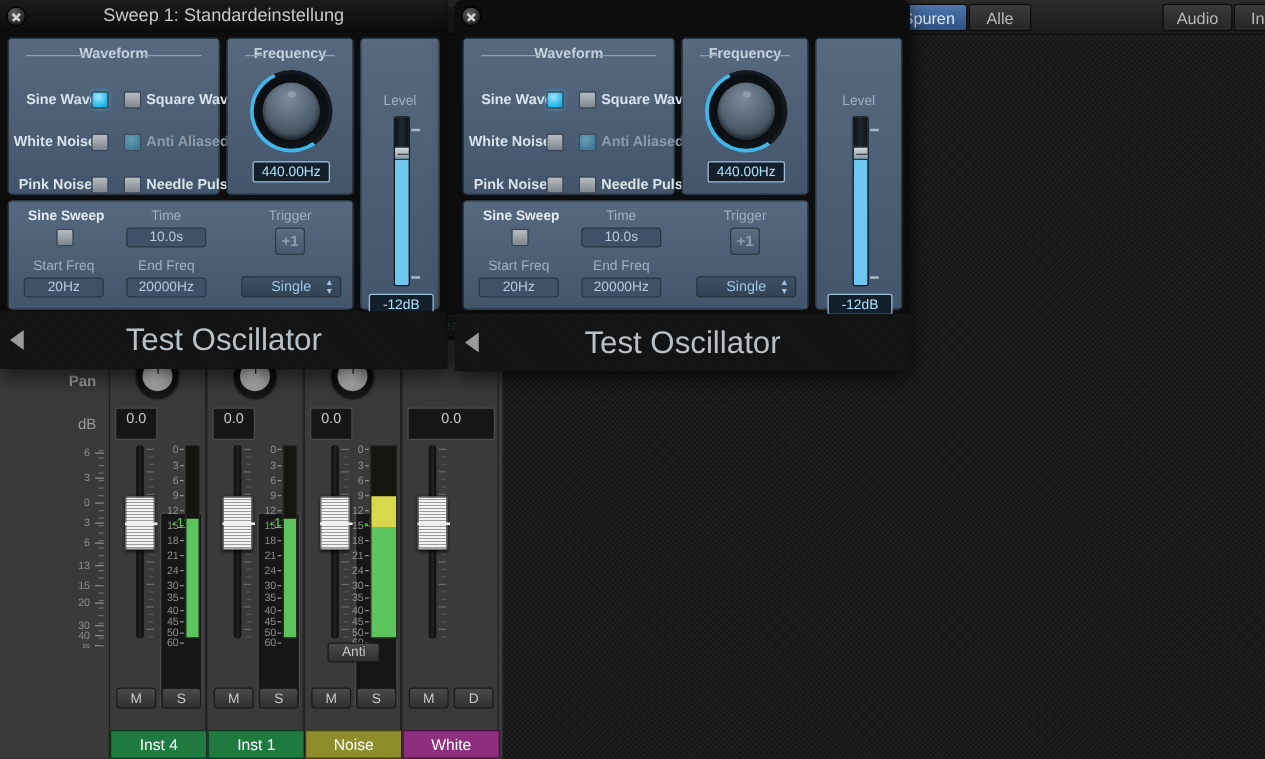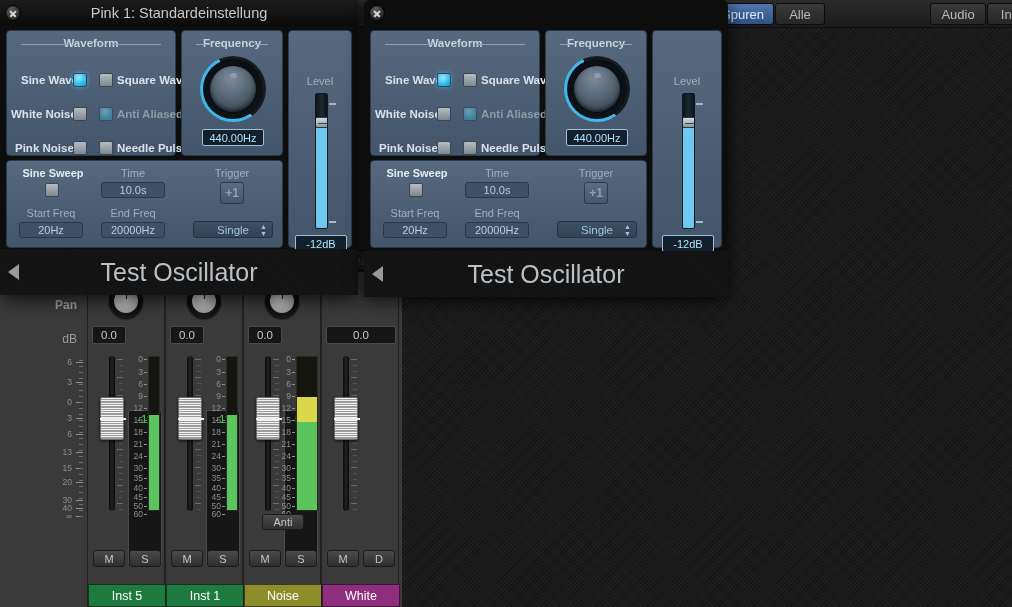--- a/index.html
+++ b/index.html
@@ -115,21 +115,21 @@
   .pan-knob .notch{
     position:absolute; left:50%; top:3px; margin-left:-0.5px; width:1.5px; height:7px; background:#1a1a1a;
   }
   .pan-knob .tick{
     position:absolute; left:50%; top:-7px; margin-left:-0.5px; width:1.5px; height:7px; background:#4fdc4f;
   }
 
   
   .dbrow{ position:absolute; left:4px; top:54px; width:70px; height:18px; }
   .dbbox{
-    position:absolute; top:0; height:18px; line-height:17px; text-align:center;
+    position:absolute; top:0; height:26px; line-height:17px; text-align:center;
     font-size:11.5px; background:#161616; border:1px solid #4a4a4a; border-radius:2px;
   }
   .dbbox.vol { left:0;  width:34px; color:#c9c9c9; }
   .dbbox.meter{ left:36px; width:34px; color:#4bd34b; }
   .dbbox.wide{ left:0; width:70px; color:#c9c9c9; }
 
   
   .ruler{ position:absolute; right:4px; top:84px; width:34px; height:155px; }
   .ruler .rt{
     position:absolute; right:11px; font-size:8.5px; color:#8e8e8e; text-align:right; width:22px;
@@ -470,21 +470,21 @@
             <div class="ml" style="top:158px"></div>
           </div>
             <div class="bar">
               <div class="fill" style="height:62%;background:#5cc45c;"></div>
             </div>
           </div>
         <div class="msrow">
           <div class="msbtn">M</div>
           <div class="msbtn b2">S</div>
         </div>
-        <div class="namebtn" style="background:linear-gradient(#1f7a3f,#1f7a3f);">Inst 5</div>
+        <div class="namebtn" style="background:linear-gradient(#1f7a3f,#1f7a3f);">Inst 4</div>
       </div>
     <div id="strip-1" class="strip">
         <div class="pan-knob">
             <div class="tick"></div>
             <div class="cap">
               <div class="notch"></div>
             </div>
           </div>
         <div class="dbrow">
             <div class="dbbox vol">0.0</div>
@@ -708,21 +708,21 @@
 
     <div class="tb-btn off" id="btn-einzeln">Einzeln</div>
     <div class="tb-btn on" id="btn-spuren">Spuren</div>
     <div class="tb-btn off" id="btn-alle">Alle</div>
     <div class="tb-btn off" id="btn-audio">Audio</div>
     <div class="tb-btn off" id="btn-ins">Ins</div>
   </div>
 </div>
 
 <div class="plugwin" id="plugwin-1">
-  <div class="pw-title">Pink 1: Standardeinstellung</div>
+  <div class="pw-title">Sweep 1: Standardeinstellung</div>
   <div class="pw-close"></div>
   <div class="pw-body" id="pwbody-0">
       <div class="panel" style="left:6px;top:4px;width:170px;height:126px;">
           <div class="panel-title">
             <span class="rule l" style="width:48px;"></span>Waveform<span class="rule r" style="width:48px;"></span>
           </div>
         <div class="chkrow" style="left:0;top:42px;width:100%;height:16px;">
             <span class="t" style="left:14px;width:48px;text-align:right;">Sine Wave</span>
             <span class="chkbox on" style="left:66px;"></span>
           </div>

